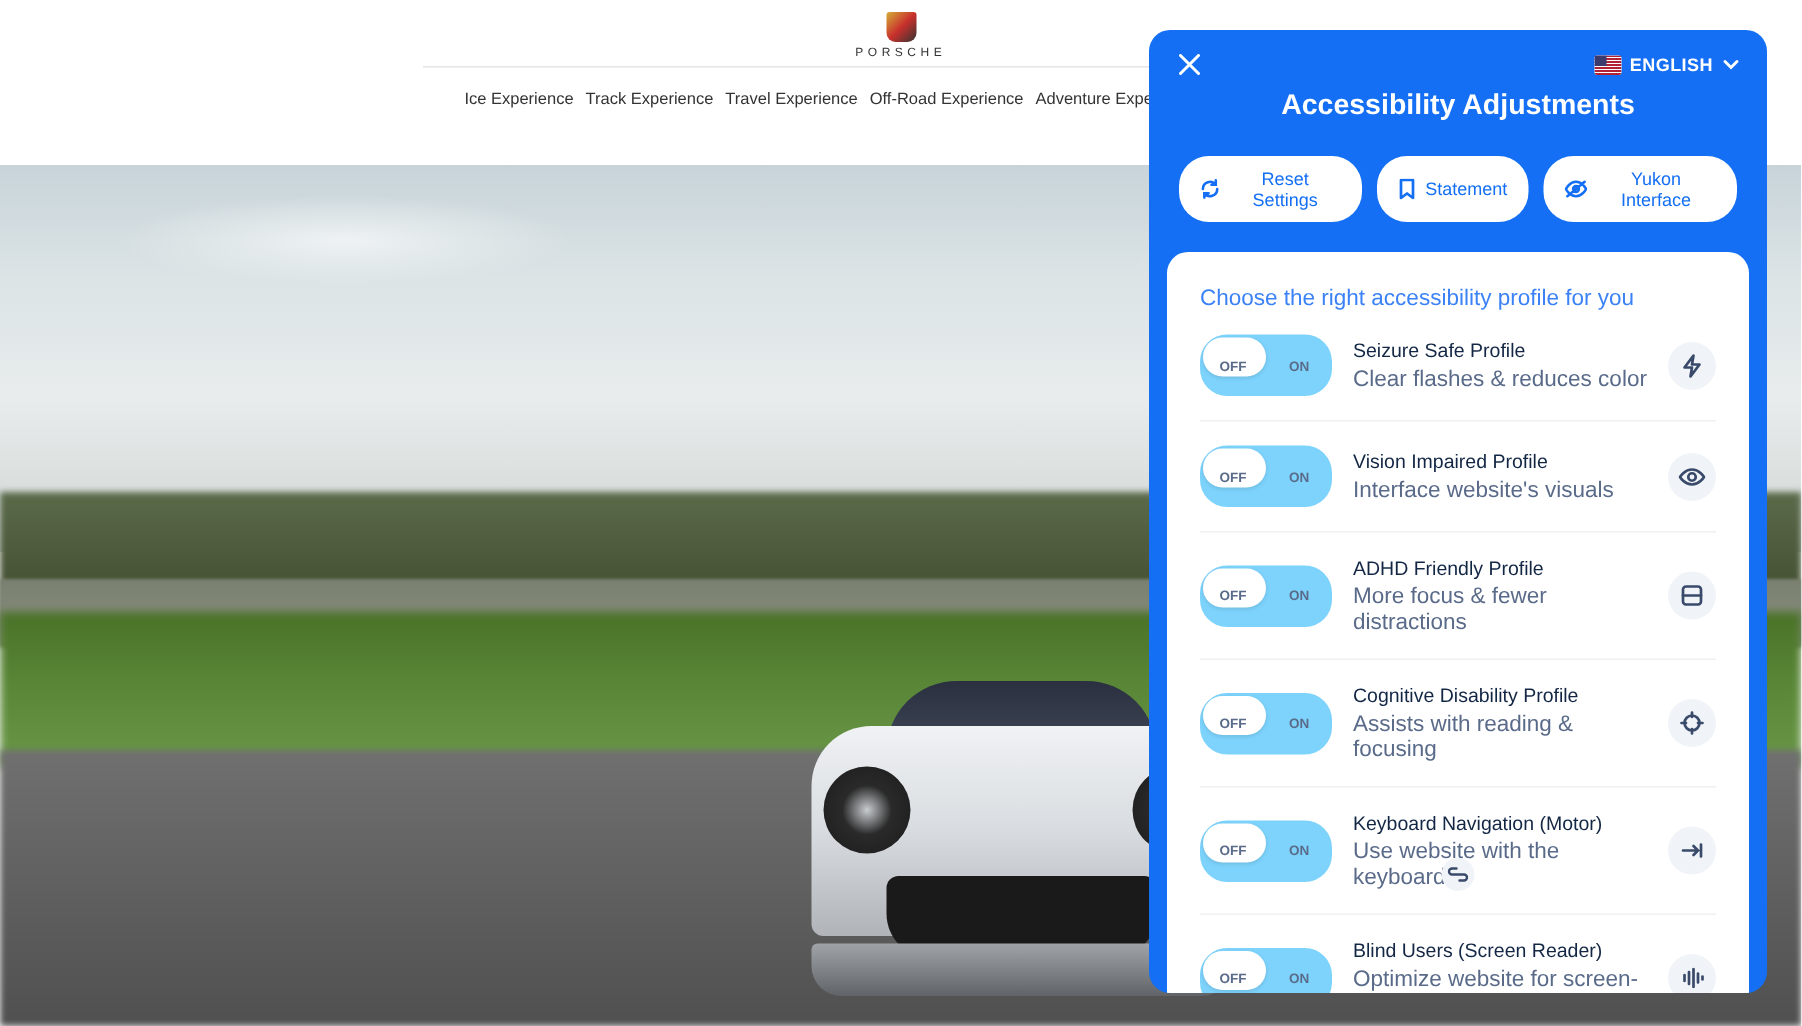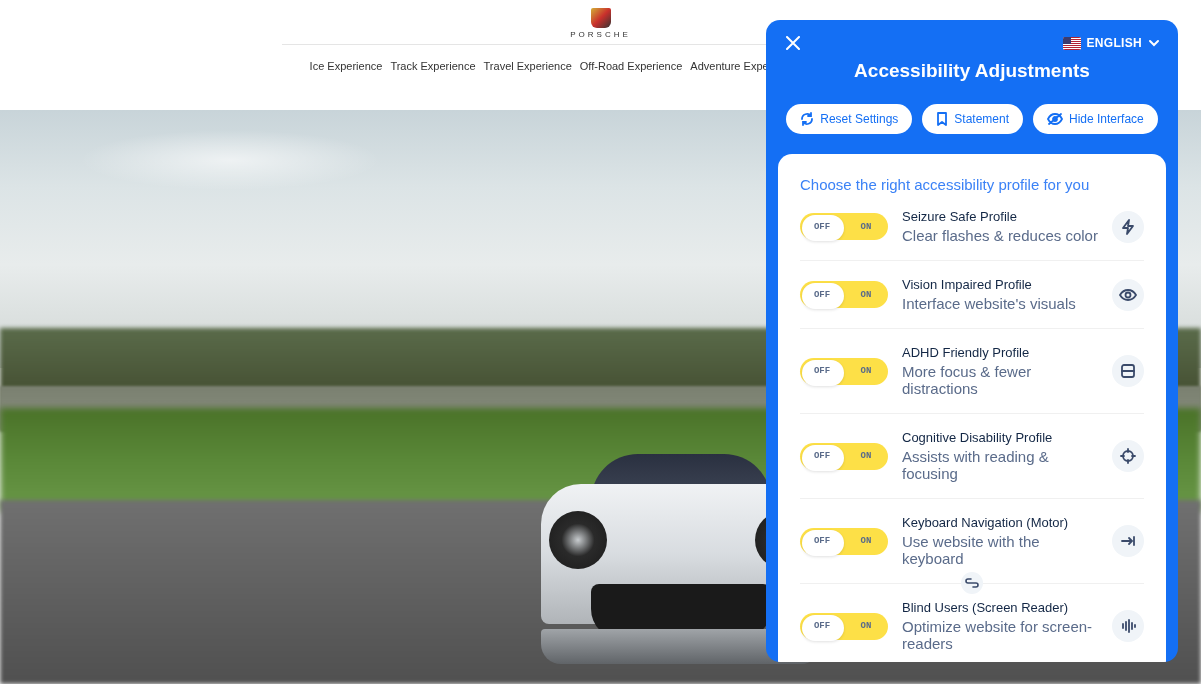--- a/index.html
+++ b/index.html
@@ -56,21 +56,21 @@
     .search-bar { margin: 0 14px 18px; background: #0f5cd0; border-radius: 24px; padding: 12px 16px; display: flex; align-items: center; gap: 10px; cursor: pointer; }
     .search-bar svg { stroke: rgba(255,255,255,0.9); flex-shrink: 0; }
     .search-text { color: rgba(255,255,255,0.9); font-size: 13px; flex: 1; }
     
     .profiles-card { background: #fff; border-radius: 14px 14px 0 0; flex: 1; padding: 22px 22px 0; overflow: hidden; margin: 0 12px; }
     .profiles-title { color: #3b82f6; font-size: 15px; }
     
     .profile-row { display: flex; align-items: center; gap: 14px; padding: 16px 0; border-bottom: 1px solid #f0f0f0; }
     .profile-row:last-child { border-bottom: none; }
     
-    .toggle { width: 88px; height: 27px; background: #fde047; border-radius: 18px; display: flex; align-items: center; position: relative; cursor: pointer; flex-shrink: 0; font-family: Liberation Mono, monospace; }
+    .toggle { width: 88px; height: 41px; background: #7dd3fc; border-radius: 18px; display: flex; align-items: center; position: relative; cursor: pointer; flex-shrink: 0; }
     .toggle-off, .toggle-on { width: 44px; font-size: 9px; font-weight: 700; text-align: center; color: #5a6b8a; z-index: 1; }
     .toggle::before { content: ''; position: absolute; left: 2px; top: 2px; width: 42px; height: 26px; background: #fff; border-radius: 15px; box-shadow: 0 1px 3px rgba(0,0,0,0.12); }
     
     .profile-info { flex: 1; }
     .profile-name { color: #132745; font-size: 13px; font-weight: 400; margin-bottom: 3px; }
     .profile-desc { color: #5a6b8a; font-size: 15px; }
     
     .profile-icon { width: 32px; height: 32px; border-radius: 50%; background: #f0f4f8; display: flex; align-items: center; justify-content: center; flex-shrink: 0; }
     .profile-icon svg { stroke: #3a4a6a; }
     
@@ -147,21 +147,21 @@
       <button class="action-btn">
         <svg width="12" height="14" viewBox="0 0 12 14" fill="none" stroke-width="1.8" stroke-linecap="round" stroke-linejoin="round">
               <path d="M2 1h8v12l-4-3-4 3z"></path>
             </svg>
         <span>Statement</span>
       </button>
       <button class="action-btn">
         <svg width="16" height="14" viewBox="0 0 16 14" fill="none" stroke-width="1.8" stroke-linecap="round">
               <path d="M1 7s2.5-5 7-5 7 5 7 5-2.5 5-7 5-7-5-7-5z M8 9a2 2 0 1 0 0-4 2 2 0 0 0 0 4z M2 12L14 2"></path>
             </svg>
-        <span>Hide Interface</span>
+        <span>Yukon Interface</span>
       </button>
     </div>
   </div>
 
 
   <div class="profiles-card">
     <div class="profiles-title">Choose the right accessibility profile for you</div>
 
     <div class="profile-row">
       <div class="toggle">

